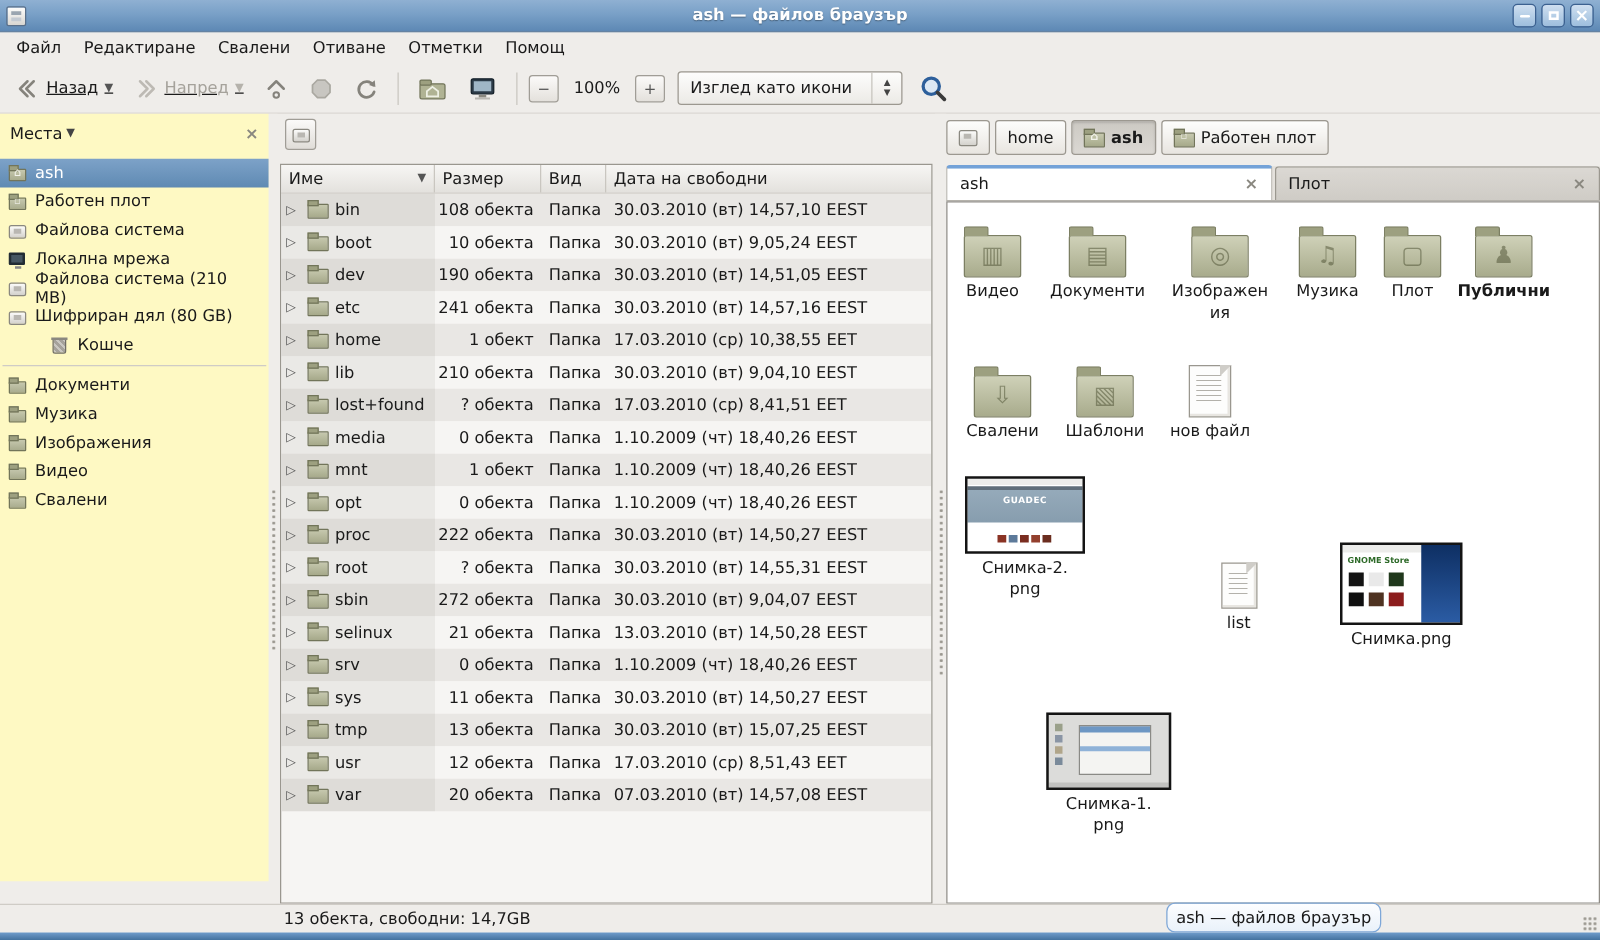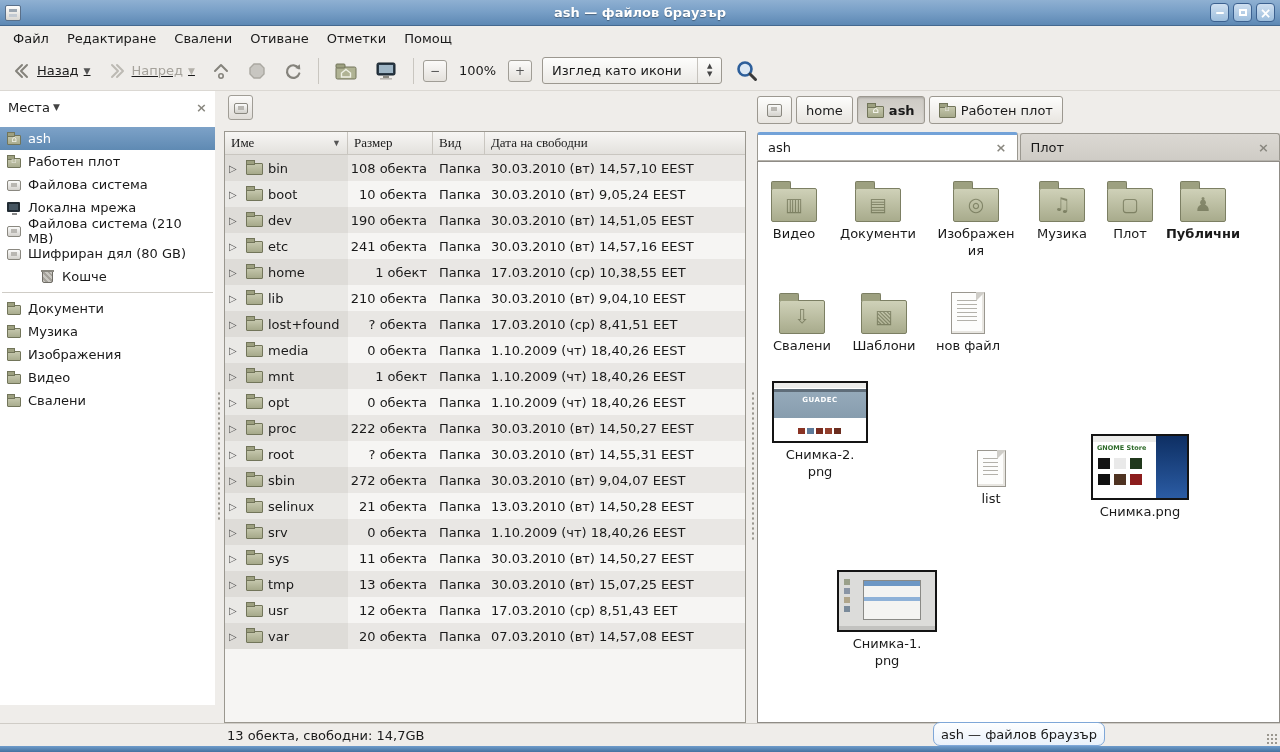--- a/index.html
+++ b/index.html
@@ -39,21 +39,21 @@
   .zoomlvl { padding:0 8px; }
   .viewsel { width:180px; height:27px; border:1px solid #9c9890; border-radius:3px; background:linear-gradient(#fdfdfc,#eceae6); display:flex; align-items:center; margin-left:6px; }
   .viewsel .vlabel { flex:1; padding-left:9px; }
   .viewsel .spin { width:24px; align-self:stretch; border-left:1px solid #c6c3bd; display:flex; flex-direction:column; align-items:center; justify-content:center; font-size:7px; color:#444; line-height:1.1; }
   .searchbtn { margin-left:8px; display:flex; align-items:center; }
 
   
   .main { position:absolute; left:0; top:91px; right:0; height:632px; }
 
   
-  .sidebar { position:absolute; left:0; top:0; bottom:18px; width:215px; background:#ffffff; }
+  .sidebar { position:absolute; left:0; top:0; bottom:18px; width:215px; background:#fef9c3; }
   .side-header { height:32px; display:flex; align-items:center; padding:0 8px; }
   .side-header .hd-label { padding-right:3px; }
   .side-header .hd-chev { font-size:9px; color:#444; }
   .side-close { margin-left:auto; color:#8a8880; font-size:13px; font-weight:bold; }
   .side-list { position:absolute; left:0; right:0; top:36px; bottom:0; }
   .side-item { height:23px; display:flex; align-items:center; gap:6px; padding:0 4px 0 6px; }
   .side-item.selected { background:linear-gradient(#7da2c8,#5f8ab3); color:#fff; }
   .side-item.sep-after { margin-bottom:9px; position:relative;padding-left:40px; }
   .side-item.sep-after::after { content:""; position:absolute; left:2px; right:2px; bottom:-5px; height:1px; background:#cfccc6; }
   .si { width:16px; height:16px; position:relative; flex:0 0 16px; }
@@ -78,21 +78,21 @@
   .vs1 { left:215px; width:7px; }
   .vs2 { left:748px; width:9px; }
   .vs2 .grip { top:300px; height:150px; }
 
   
   .middle { position:absolute; left:222px; top:0; width:526px; bottom:0; }
   .mini-toolbar { height:38px; padding:4px 0 0 6px; }
   .mini-btn { width:25px; height:25px; border:1px solid #a09d96; border-radius:3px; background:linear-gradient(#fbfaf9,#e0ddd8); display:flex; align-items:center; justify-content:center; }
   .tree { position:absolute; left:2px; right:2px; top:40px; bottom:0; border:1px solid #9a978f; background:#f6f5f3; overflow:hidden; }
   .tree-header { display:flex; height:23px; background:linear-gradient(#f7f6f4,#e3e1dd); border-bottom:1px solid #c9c6c0; }
-  .th { padding:3px 6px; border-right:1px solid #c9c6c0; display:flex; align-items:center;font-family:Liberation Serif, serif; }
+  .th { padding:3px 6px; border-right:1px solid #c9c6c0; display:flex; align-items:center; }
   .th .sort { margin-left:auto; font-size:9px; color:#555; padding-left:6px; }
   .c-name { width:123px; } .c-size { width:85px; } .c-type { width:52px; } .c-date { flex:1; border-right:none; }
   .tree-row { display:flex; height:26px; align-items:stretch; }
   .tree-row:nth-child(odd) { background:#e9e7e4; }
   .tree-row:nth-child(even) { background:#f6f5f3; }
   .td { display:flex; align-items:center; padding:0 6px; overflow:hidden; white-space:nowrap; }
   .td.c-name { background:rgba(90,85,70,.07); gap:5px; padding-left:4px; }
   .td.c-size { justify-content:flex-end;text-align:center; }
   .expander { font-size:10px; color:#555; width:12px; flex:0 0 12px; }
   .mini-folder { position:relative; width:17px; height:12px; flex:0 0 17px; background:linear-gradient(#c6c8ae,#a6a98a); border:1px solid #72755a; border-radius:1px; margin-top:2px; }
@@ -659,21 +659,21 @@
           </div>
           <div class="grid-item" style="left: 7px; top: 219px;">
             <div class="gi-icon icon-thumb-guadec"></div>
             <div class="gi-label">Снимка-2.
 png</div>
           </div>
           <div class="grid-item" style="left: 178px; top: 288px;">
             <div class="gi-icon icon-text-file-small"></div>
             <div class="gi-label">list</div>
           </div>
-          <div class="grid-item" style="left: 327px; top: 272px;">
+          <div class="grid-item" style="left: 308px; top: 272px;">
             <div class="gi-icon icon-thumb-store"></div>
             <div class="gi-label">Снимка.png</div>
           </div>
           <div class="grid-item" style="left: 74px; top: 408px;">
             <div class="gi-icon icon-thumb-screenshot"></div>
             <div class="gi-label">Снимка-1.
 png</div>
           </div>
         </div>
     </div>

